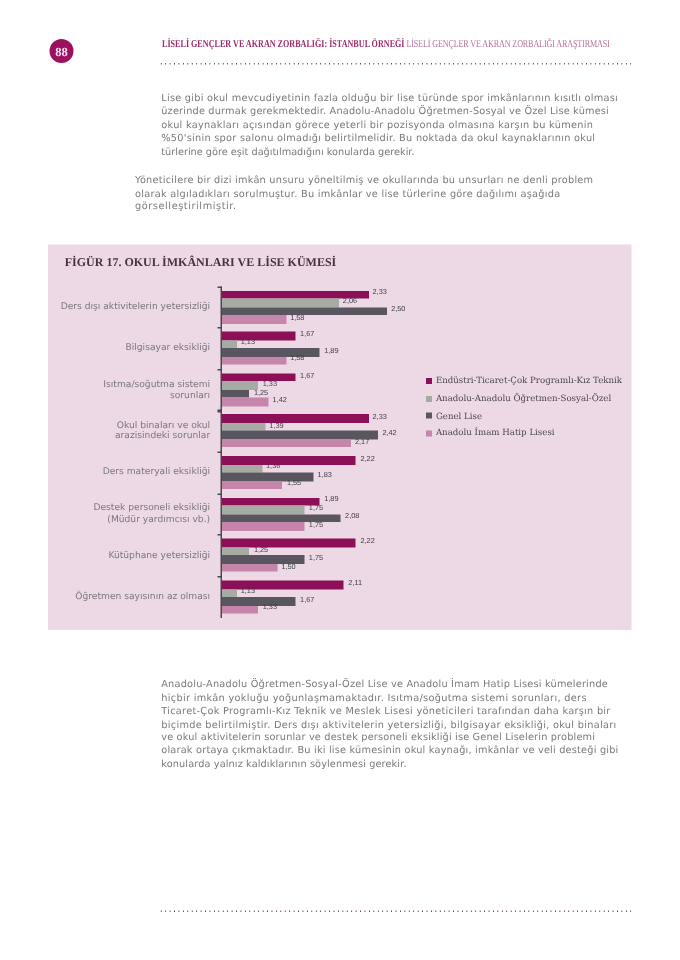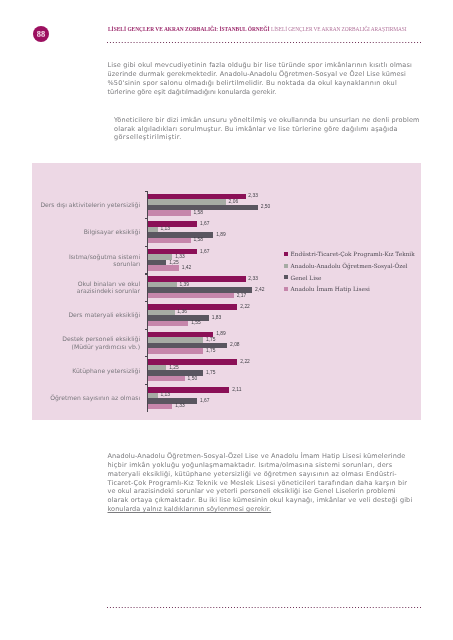--- a/index.html
+++ b/index.html
@@ -20,21 +20,21 @@
   .rule{position:absolute;height:1.5px;
       background-image:radial-gradient(circle closest-side, #6e2f55 62%, rgba(0,0,0,0) 68%);
       background-size:2.96px 1.5px;background-repeat:repeat-x;}
   .rule-top{left:106.2px;top:41.6px;width:315px;}
   .rule-bot{left:106.2px;top:606.9px;width:315px;}
 
   
   .para{position:absolute;color:#7a7a7d;font-size:6.5px;font-family:"DejaVu Sans",sans-serif;}
   .para .ln{display:block;white-space:nowrap;height:8.85px;line-height:8.85px;width:max-content;}
   #p1{left:107.5px;top:61.2px;}
-  #p2{left:114px;top:115.7px;}
+  #p2{left:90px;top:115.7px;}
   #p3{left:107.5px;top:452px;}
 
   
   .figbox{position:absolute;left:32px;top:163px;width:389px;height:257px;background:#edd8e5;}
   .figtitle{position:absolute;left:11.2px;top:7.2px;font-family:"Liberation Serif",serif;font-weight:bold;
       font-size:8px;line-height:10px;color:#4a3040;letter-spacing:0px;white-space:nowrap;}
 
   
   .chart{position:absolute;left:115.1px;top:27.6px;width:272px;height:221px;}
   .axis{position:absolute;left:0;top:0;width:1.1px;height:221px;background:#4b474f;}
@@ -57,39 +57,41 @@
 
 <div class="page">
   <div class="pagenum">88</div>
   <div class="hdr"><span class="b">LİSELİ GENÇLER VE AKRAN ZORBALIĞI: İSTANBUL ÖRNEĞİ</span><span class="n"> LİSELİ GENÇLER VE AKRAN ZORBALIĞI ARAŞTIRMASI</span></div>
   <div class="rule rule-top"></div>
   <div class="rule rule-bot"></div>
 
   <div class="para" id="p1">
       <span class="ln" style="letter-spacing: 0.173352px;">Lise gibi okul mevcudiyetinin fazla olduğu bir lise türünde spor imkânlarının kısıtlı olması</span>
       <span class="ln" style="letter-spacing: 0.120872px;">üzerinde durmak gerekmektedir. Anadolu-Anadolu Öğretmen-Sosyal ve Özel Lise kümesi</span>
+      <span class="ln" style="letter-spacing: 0.192361px;">okul kaynakları açısından görece yeterli bir pozisyonda olmasına karşın bu kümenin</span>
       <span class="ln" style="letter-spacing: 0.180766px;">%50'sinin spor salonu olmadığı belirtilmelidir. Bu noktada da okul kaynaklarının okul</span>
       <span class="ln" style="letter-spacing: -0.0089033px;">türlerine göre eşit dağıtılmadığını konularda gerekir.</span>
     </div>
   <div class="para" id="p2">
       <span class="ln" style="letter-spacing: 0.156701px;">Yöneticilere bir dizi imkân unsuru yöneltilmiş ve okullarında bu unsurları ne denli problem</span>
       <span class="ln" style="letter-spacing: 0.181362px;">olarak algıladıkları sorulmuştur. Bu imkânlar ve lise türlerine göre dağılımı aşağıda</span>
       <span class="ln" style="letter-spacing: 0.378594px;">görselleştirilmiştir.</span>
     </div>
   <div class="para" id="p3">
       <span class="ln" style="letter-spacing: 0.135957px;">Anadolu-Anadolu Öğretmen-Sosyal-Özel Lise ve Anadolu İmam Hatip Lisesi kümelerinde</span>
-      <span class="ln" style="letter-spacing: 0.207933px;">hiçbir imkân yokluğu yoğunlaşmamaktadır. Isıtma/olmasına sistemi sorunları, ders</span>
-      <span class="ln" style="letter-spacing: 0.187277px;">materyali eksikliği, kütüphane yetersizliği ve öğretmen sayısının az olması Endüstri-</span>
+      <span class="ln" style="letter-spacing: 0.207933px;">hiçbir imkân yokluğu yoğunlaşmamaktadır. Isıtma/soğutma sistemi sorunları, ders</span>
       <span class="ln" style="letter-spacing: 0.185201px;">Ticaret-Çok Programlı-Kız Teknik ve Meslek Lisesi yöneticileri tarafından daha karşın bir</span>
-      <span class="ln" style="letter-spacing: 0.110955px;">ve okul arazisindeki sorunlar ve yeterli personeli eksikliği ise Genel Liselerin problemi</span>
+      <span class="ln" style="letter-spacing: 0.193066px;">biçimde belirtilmiştir. Ders dışı aktivitelerin yetersizliği, bilgisayar eksikliği, okul binaları</span>
+      <span class="ln" style="letter-spacing: 0.110955px;">ve okul aktivitelerin sorunlar ve destek personeli eksikliği ise Genel Liselerin problemi</span>
       <span class="ln" style="letter-spacing: 0.132349px;">olarak ortaya çıkmaktadır. Bu iki lise kümesinin okul kaynağı, imkânlar ve veli desteği gibi</span>
-      <span class="ln" style="letter-spacing: 0.073023px; text-decoration: underline;">konularda yalnız kaldıklarının söylenmesi gerekir.</span>
+      <span class="ln" style="letter-spacing: 0.073023px;">konularda yalnız kaldıklarının söylenmesi gerekir.</span>
     </div>
 
   <div class="figbox">
+    <div class="figtitle">FİGÜR 17. OKUL İMKÂNLARI VE LİSE KÜMESİ</div>
     <div class="chart" id="chart">
       <div class="axis"></div>
     <div class="grp" style="top: 0px;">
           <div class="bar" style="width: 97.356px; background: rgb(139, 16, 87); top: 3px;"></div>
           <div class="vlab" style="left: 101.256px; top: 2.7px;">2,33</div>
           <div class="bar" style="width: 77.592px; background: rgb(166, 171, 164); top: 8.5px;"></div>
           <div class="vlab" style="left: 81.492px; top: 8.2px;">2,06</div>
           <div class="bar" style="width: 109.8px; background: rgb(90, 86, 96); top: 14px;"></div>
           <div class="vlab" style="left: 113.7px; top: 13.7px;">2,50</div>
           <div class="bar" style="width: 42.456px; background: rgb(198, 134, 171); top: 19.5px;"></div>

